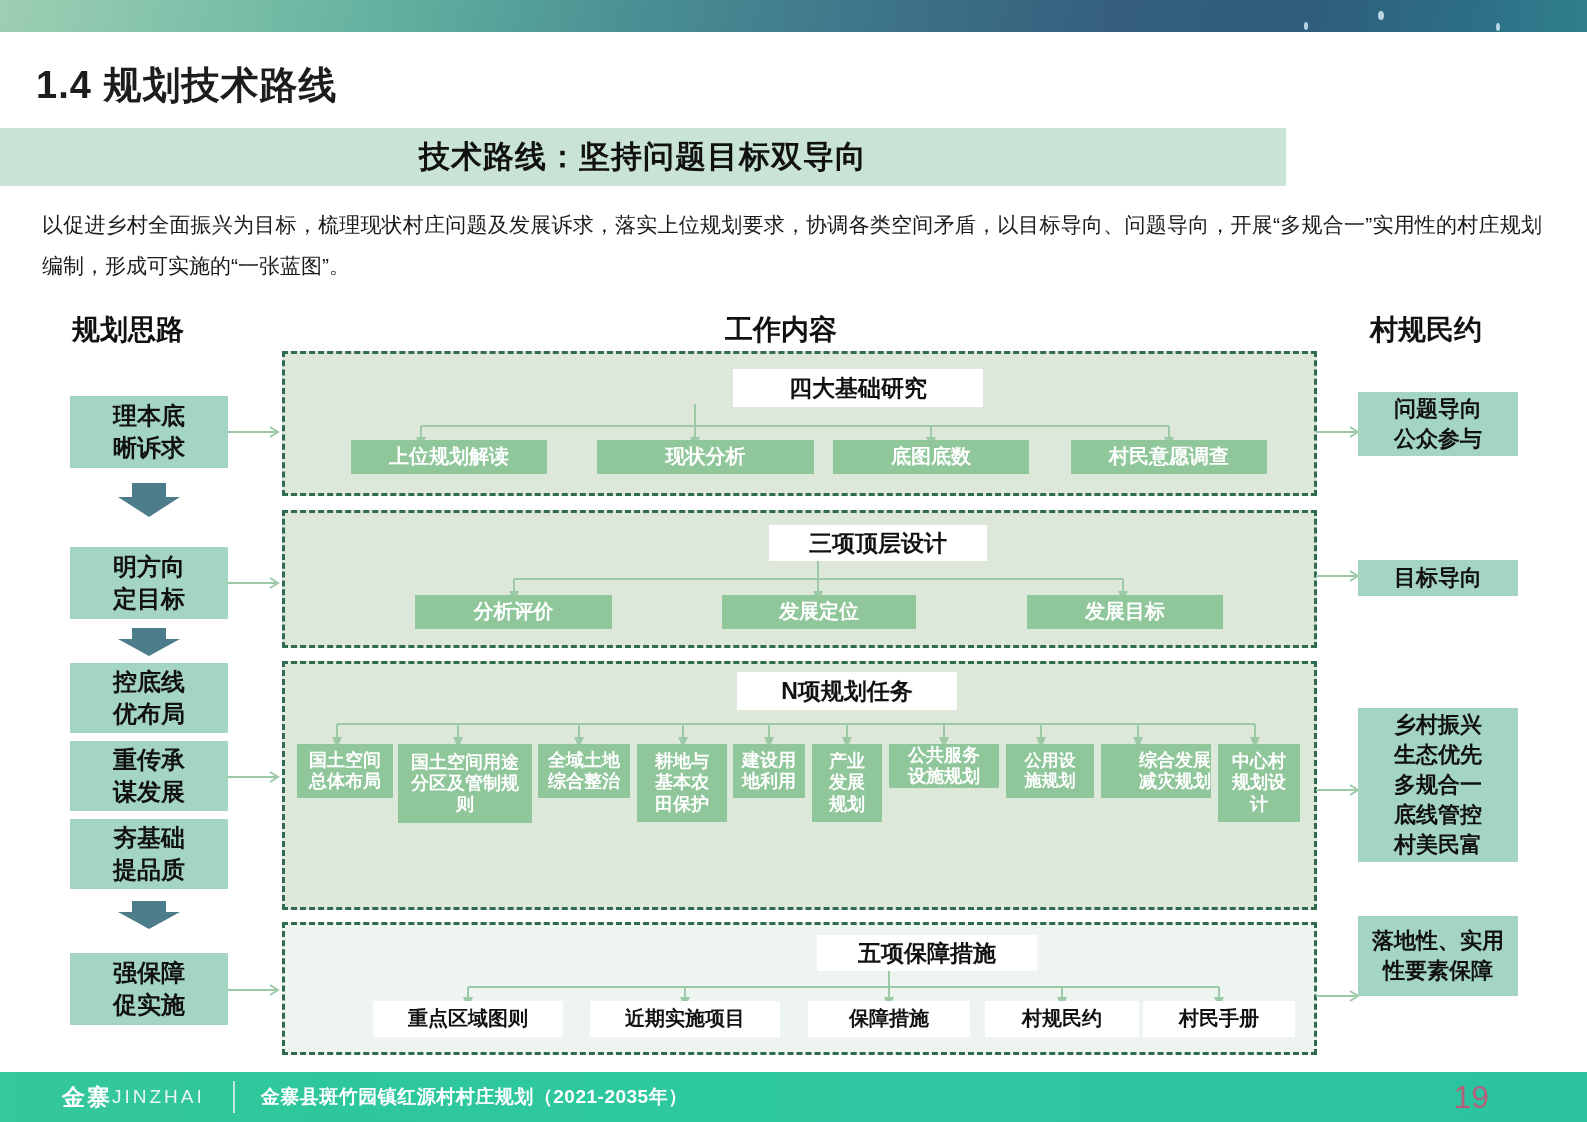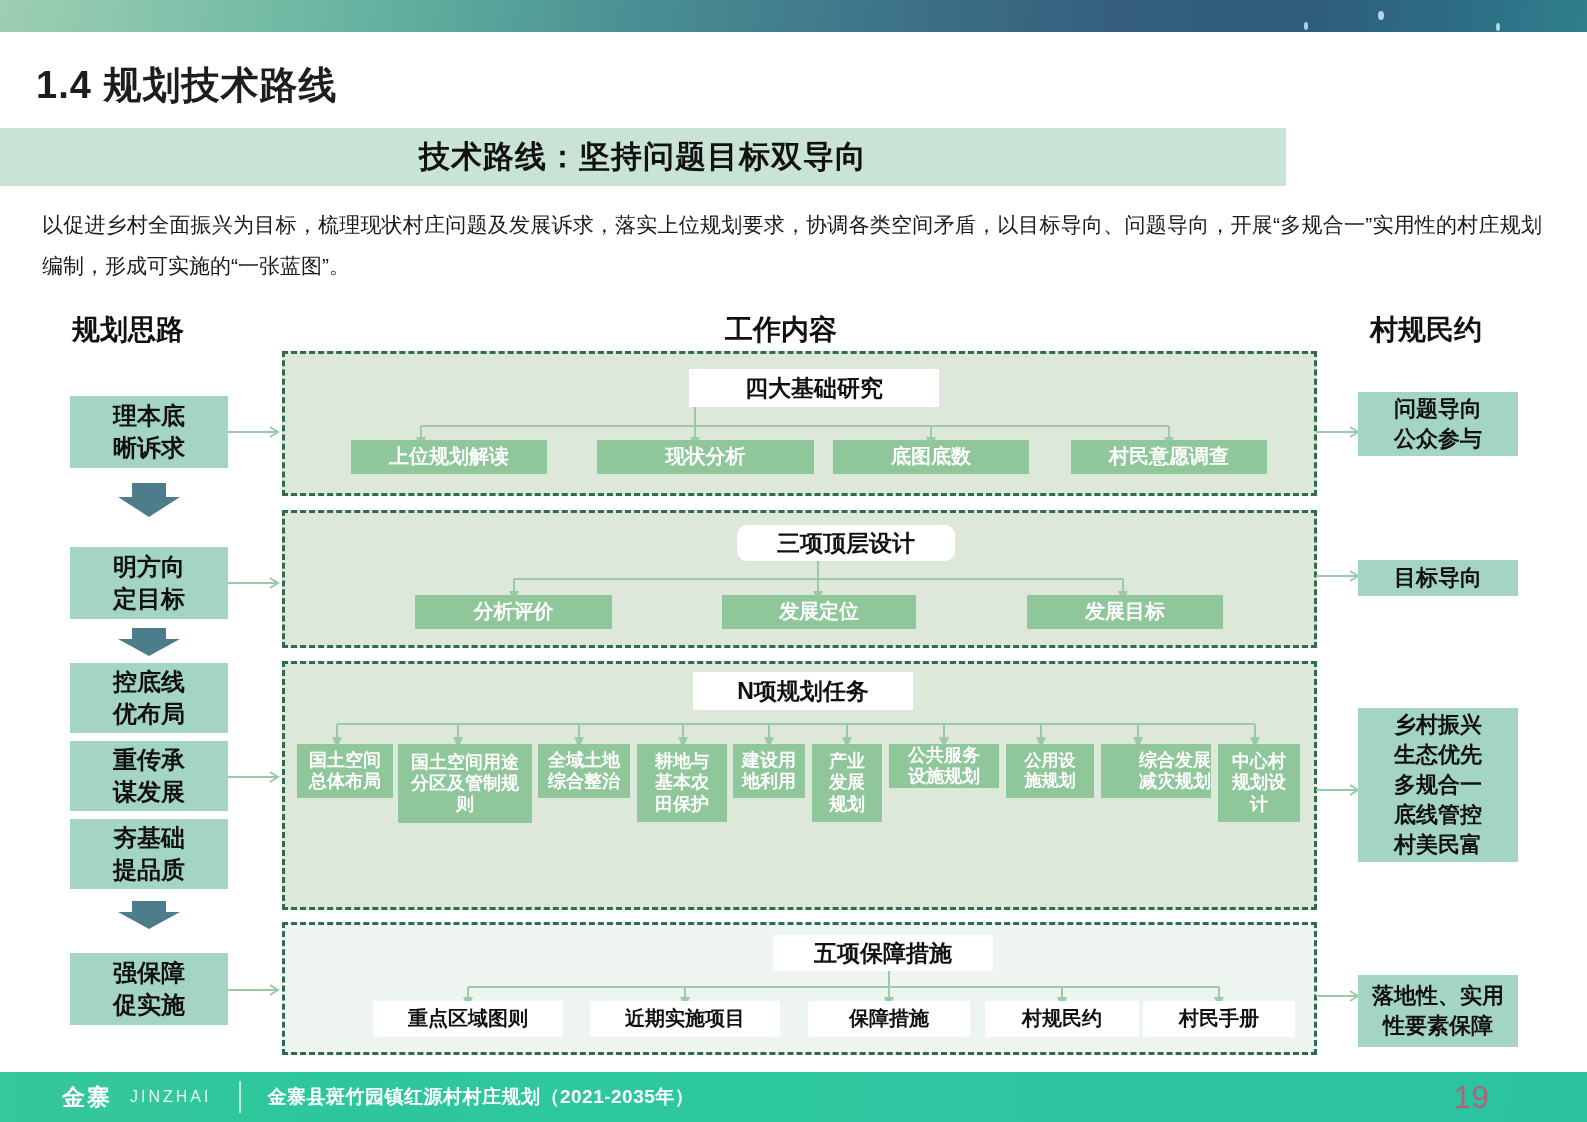--- a/index.html
+++ b/index.html
@@ -61,42 +61,42 @@
   .section{
     position:absolute;left:282px;width:1035px;
     border:3px dashed #2f6b4f;
     box-sizing:border-box;
   }
   .sec-a{background:#dde8da;}
   .sec-b{background:#eef4ef;}
   .sec-title{
     position:absolute;background:#ffffff;
     font-size:23px;font-weight:bold;color:#111;
-    display:flex;align-items:center;justify-content:center;text-align:center;
+    display:flex;align-items:center;justify-content:center;text-align:center;margin-left:44px;
   }
   .node{
     position:absolute;color:#ffffff;font-weight:bold;text-align:center;
     display:flex;align-items:center;justify-content:center;
     background:#8fc79b;line-height:1.18;
   }
   .node.white{background:#ffffff;color:#111;}
   .connector{position:absolute;left:0;top:0;width:100%;height:100%;pointer-events:none;}
 
   
   .feed{position:absolute;}
   .feed svg{display:block;}
 
   
   .footer{
     position:absolute;left:0;top:1072px;width:1587px;height:50px;
     background:linear-gradient(95deg,#36c79b 0%,#2ec79c 20%,#2ec8a0 45%,#2ec6a2 70%,#2bc39f 100%);
     display:flex;align-items:center;
   }
   .footer .brand-cn{margin-left:62px;font-size:23px;font-weight:bold;color:#ffffff;letter-spacing:2px;}
-  .footer .brand-en{margin-left:18px;font-size:16px;color:#e9f7f2;letter-spacing:3px;}
+  .footer .brand-en{font-size:19px;color:#e9f7f2;letter-spacing:3px;}
   .footer .sep{margin-left:28px;width:2px;height:32px;background:#d7f1e8;opacity:.85;}
   .footer .doc-title{margin-left:26px;font-size:19px;font-weight:bold;color:#ffffff;letter-spacing:.5px;}
   .footer .pageno{position:absolute;right:98px;font-size:32px;color:#b4607a;font-weight:normal;}
 </style>
 </head>
 <body>
 
 <div class="topband">
   <span class="spark" style="left:1378px;top:11px;width:6px;height:9px;"></span>
   <span class="spark" style="left:1304px;top:22px;width:4px;height:8px;"></span>
@@ -216,21 +216,21 @@
       <path d="M229,66 L229,80"></path>
       <path d="M533,44 L533,80"></path>
       <path d="M838,66 L838,80"></path>
     </g>
     <g fill="#9cc9a6">
       <polygon points="224,78 234,78 229,89"></polygon>
       <polygon points="528,78 538,78 533,89"></polygon>
       <polygon points="833,78 843,78 838,89"></polygon>
     </g>
   </svg>
-  <div class="sec-title" style="left:452px;top:12px;width:218px;height:36px;border-radius:10px;">
+  <div class="sec-title" style="left:440px;top:12px;width:218px;height:36px;">
     <span>三项顶层设计</span>
   </div>
   <div class="node" style="left:130px;top:82px;width:197px;height:34px;font-size:20px;">
       <span>分析评价</span>
     </div>
   <div class="node" style="left:437px;top:82px;width:194px;height:34px;font-size:20px;">
       <span>发展定位</span>
     </div>
   <div class="node" style="left:742px;top:82px;width:196px;height:34px;font-size:20px;">
       <span>发展目标</span>
@@ -367,21 +367,21 @@
 <div class="rbox" style="top:708px;height:154px;">
     <span>乡村振兴<br>生态优先<br>多规合一<br>底线管控<br>村美民富</span>
   </div>
 
 <div class="feed" style="left:1316px;top:988px;">
   <svg width="48" height="16" viewBox="0 0 48 16">
       <line x1="0" y1="8" x2="40" y2="8" stroke="#9cc9a6" stroke-width="2"></line>
       <polyline points="34,3 42,8 34,13" fill="none" stroke="#9cc9a6" stroke-width="2"></polyline>
     </svg>
 </div>
-<div class="rbox" style="top:975px;height:72px;">
+<div class="rbox" style="top:916px;height:80px;">
     <span>落地性、实用<br>性要素保障</span>
   </div>
 
 <div class="footer">
   <div class="brand-cn">金寨</div>
   <div class="brand-en">JINZHAI</div>
   <div class="sep"></div>
   <div class="doc-title">金寨县斑竹园镇红源村村庄规划（2021-2035年）</div>
   <div class="pageno">19</div>
 </div>

